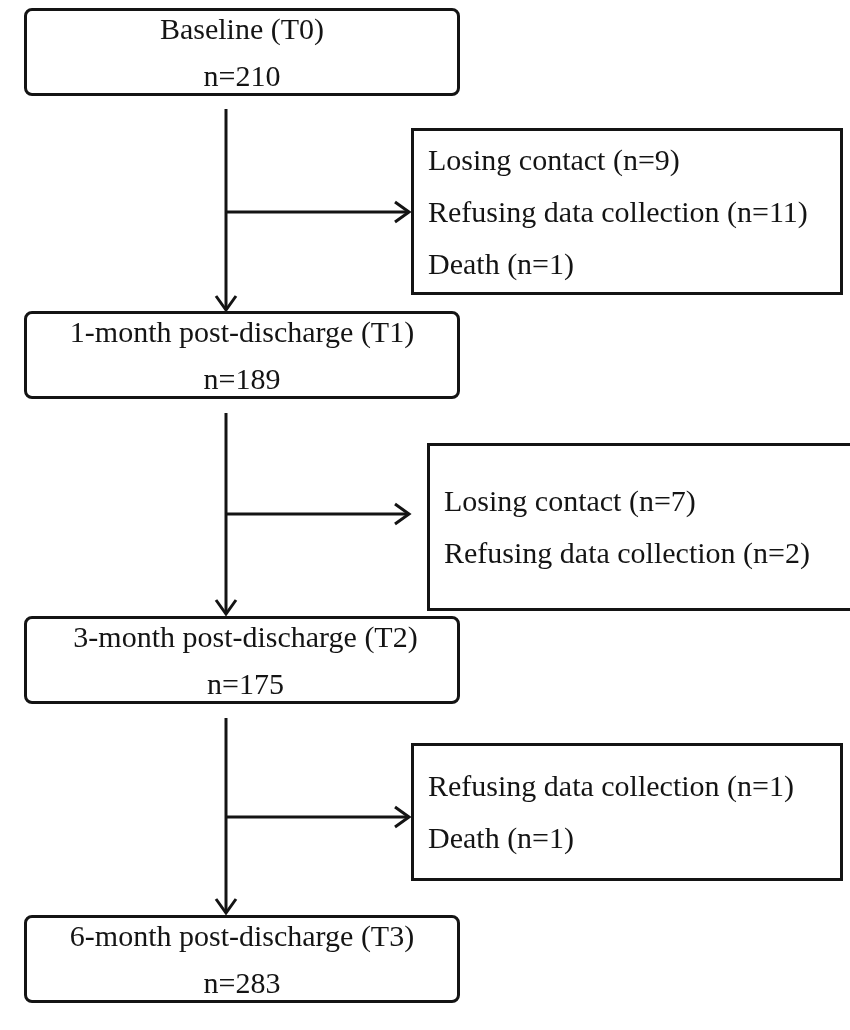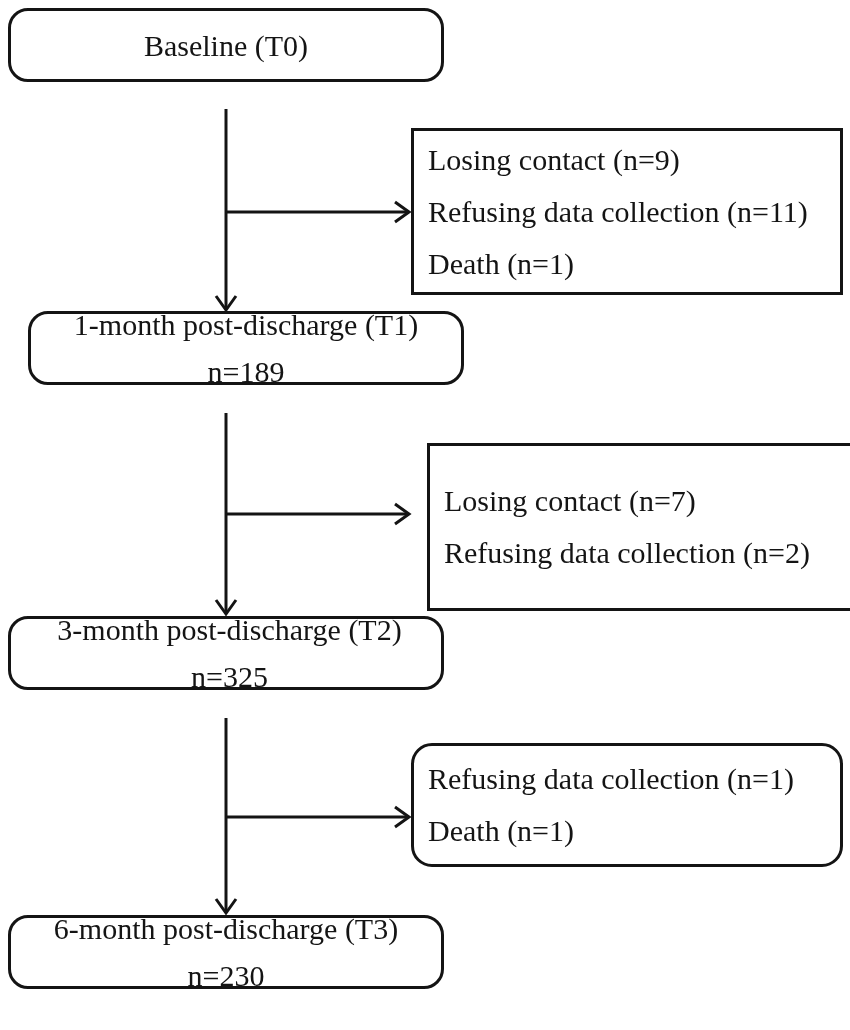--- a/index.html
+++ b/index.html
@@ -18,26 +18,26 @@
   }
   .connectors {
     position: absolute;
     left: 0;
     top: 0;
     width: 850px;
     height: 1030px;
   }
   .stage {
     position: absolute;
-    left: 8px;
+    left: 24px;
     width: 436px;
-    height: 74px;
+    height: 88px;
     box-sizing: border-box;
     border: 3px solid #141414;
-    border-radius: 20px;
+    border-radius: 8px;
     background: #ffffff;
     display: flex;
     flex-direction: column;
     justify-content: center;
     align-items: center;
     text-align: center;
   }
   .stage-title, .stage-n {
     font-size: 30px;
     line-height: 47px;
@@ -99,46 +99,47 @@
     </g>
 
     <g>
       <line class="conn-stroke" x1="226" y1="817" x2="409" y2="817"></line>
       <polyline class="conn-stroke" points="395,807 409,817 395,827"></polyline>
     </g>
   </svg>
 
   <div class="stage" style="top:8px;">
     <div class="stage-title">Baseline (T0)</div>
+    <div class="stage-n">n=210</div>
   </div>
 
-  <div class="stage" style="top:311px;margin-left:20px;">
+  <div class="stage" style="top:311px;">
     <div class="stage-title">1-month post-discharge (T1)</div>
     <div class="stage-n">n=189</div>
   </div>
 
   <div class="stage" style="top:616px;padding-left:7px;">
     <div class="stage-title">3-month post-discharge (T2)</div>
-    <div class="stage-n">n=325</div>
+    <div class="stage-n">n=175</div>
   </div>
 
   <div class="stage" style="top:915px;text-align:right;">
     <div class="stage-title">6-month post-discharge (T3)</div>
-    <div class="stage-n">n=230</div>
+    <div class="stage-n">n=283</div>
   </div>
 
   <div class="dropout" style="top:128px; height:167px;">
     <div class="dropout-line">Losing contact (n=9)</div>
     <div class="dropout-line">Refusing data collection (n=11)</div>
     <div class="dropout-line">Death (n=1)</div>
   </div>
 
   <div class="dropout" style="top:443px; height:168px;margin-left:16px;">
     <div class="dropout-line">Losing contact (n=7)</div>
     <div class="dropout-line">Refusing data collection (n=2)</div>
   </div>
 
-  <div class="dropout" style="top:743px; height:124px;border-radius:21px;">
+  <div class="dropout" style="top:743px; height:138px;">
     <div class="dropout-line">Refusing data collection (n=1)</div>
     <div class="dropout-line">Death (n=1)</div>
   </div>
 
 </div>
 
 </body></html>

